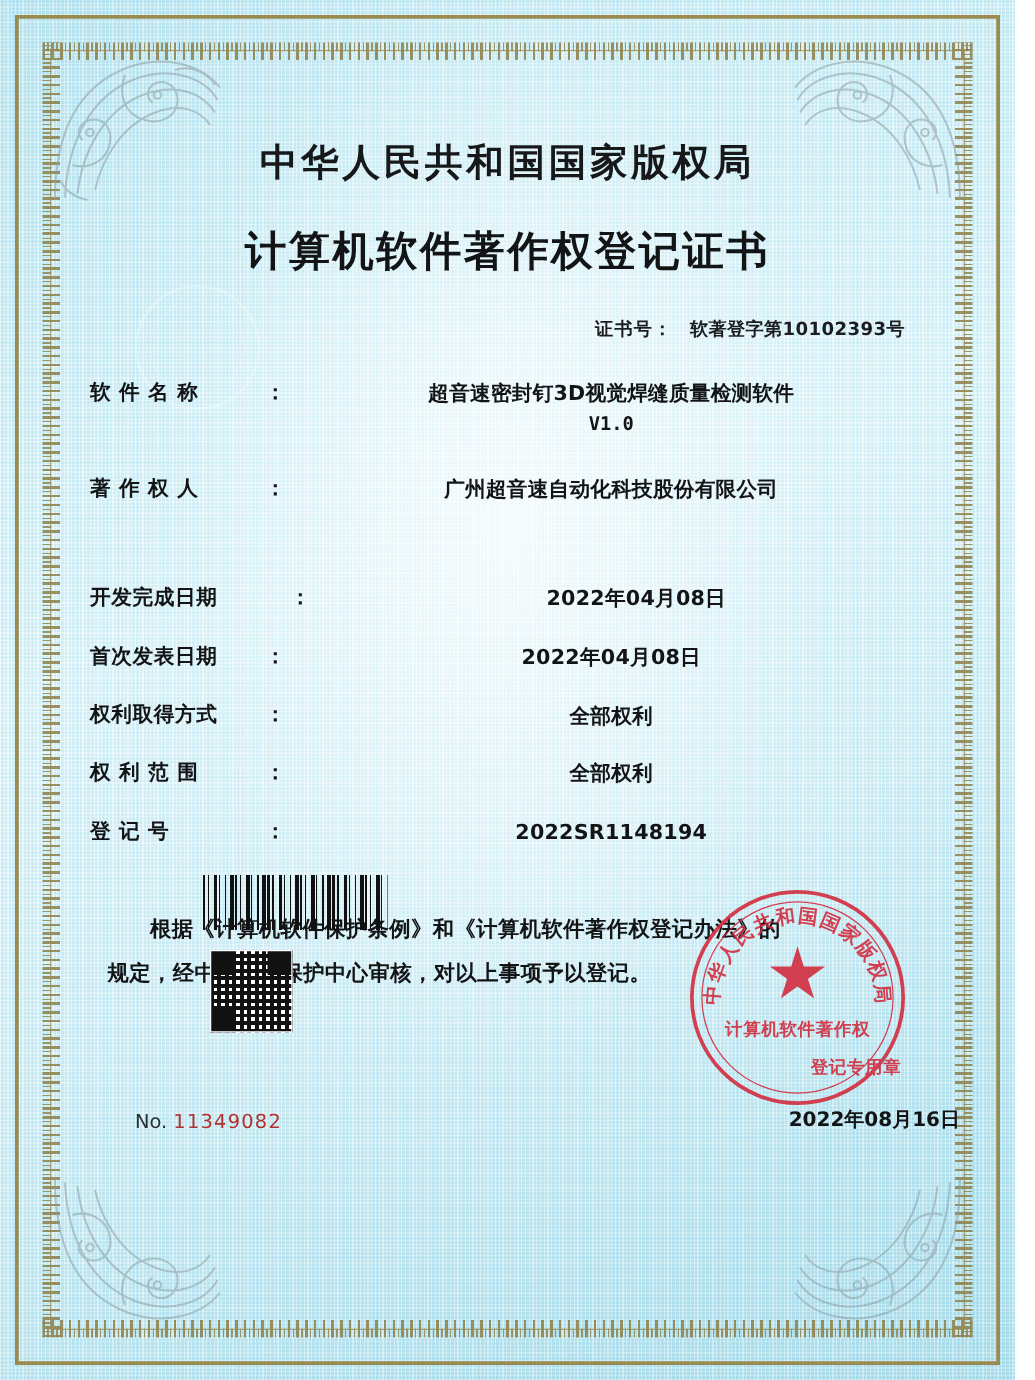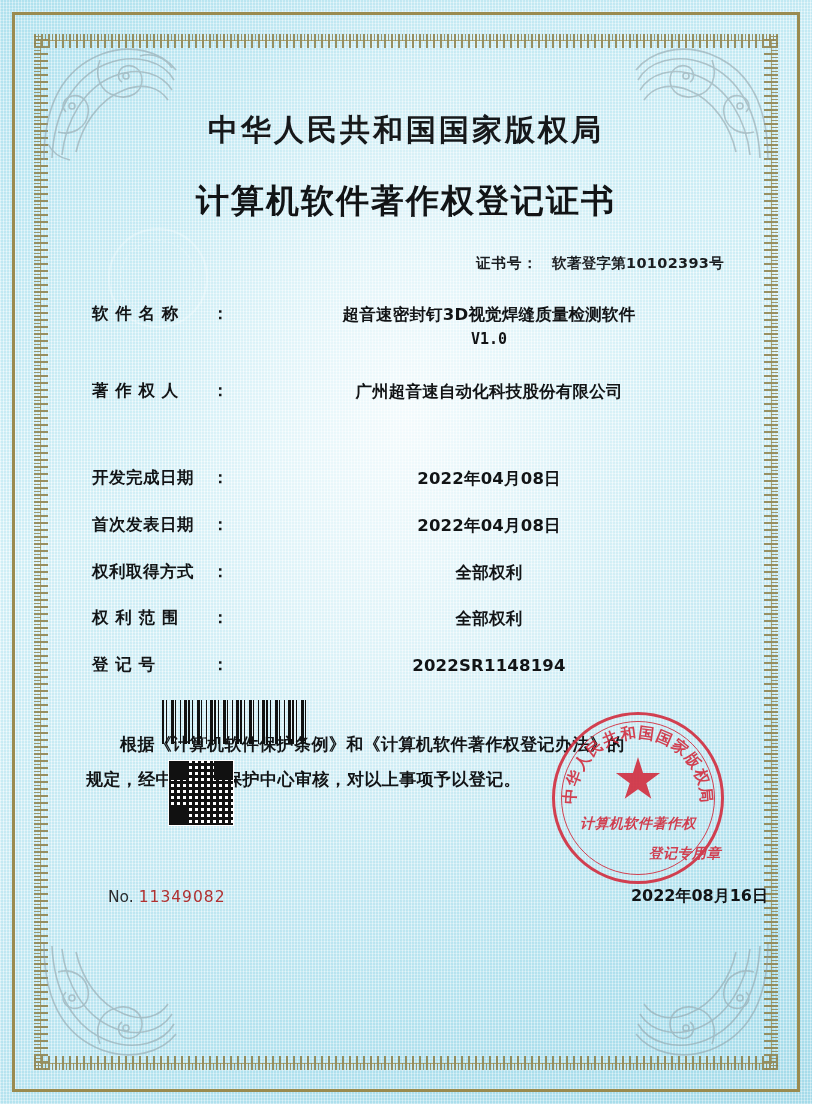--- a/index.html
+++ b/index.html
@@ -141,36 +141,36 @@
     align-items: flex-start;
     font-size: 16.5px;
     color: #121416;
     margin-top: 22px;
     font-family: "DejaVu Sans", sans-serif;
   }
   .field .label {
     width: 152px;
     flex: 0 0 152px;
     font-weight: bold;
-    padding-left: 32px;
+    padding-left: 12px;
     box-sizing: border-box;
     letter-spacing: .5px;
     white-space: pre;
   }
   .field .colon { width: 14px; flex: 0 0 14px; font-weight: bold; }
   .field .value {
     flex: 1;
     font-weight: bold;
     line-height: 1.5;
     letter-spacing: .2px;
     text-align: center;
   }
   .field .value .line2 { display:block; font-family:"DejaVu Sans Mono", monospace; font-size:15px; letter-spacing:0; }
 
-  .gap-lg { margin-top: 62px; }
+  .gap-lg { margin-top: 62px; gap: 20px; }
   .gap-md { margin-top: 30px; }
 
   .paragraph {
     margin-top: 48px;
     font-size: 17px;
     line-height: 2.05;
     color: #121416;
     font-weight: bold;
     letter-spacing: .4px;
     padding: 0 24px 0 26px;
@@ -270,21 +270,20 @@
     fill: #d2283a;
     letter-spacing: 1.5px;
   }
   .seal-line1, .seal-line2 {
     position: absolute;
     width: 100%;
     text-align: center;
     font-family: "DejaVu Sans", sans-serif;
     font-weight: bold;
     color: #d2283a;
-    font-style: italic;
   }
   .seal-line1 { top: 100px; font-size: 14px; letter-spacing: .5px; }
   .seal-line2 { top: 130px; font-size: 14px; letter-spacing: .5px; text-align: right; }
 </style>
 </head>
 <body>
 
 <div class="certificate">
 
   <div class="border-outer"></div>

